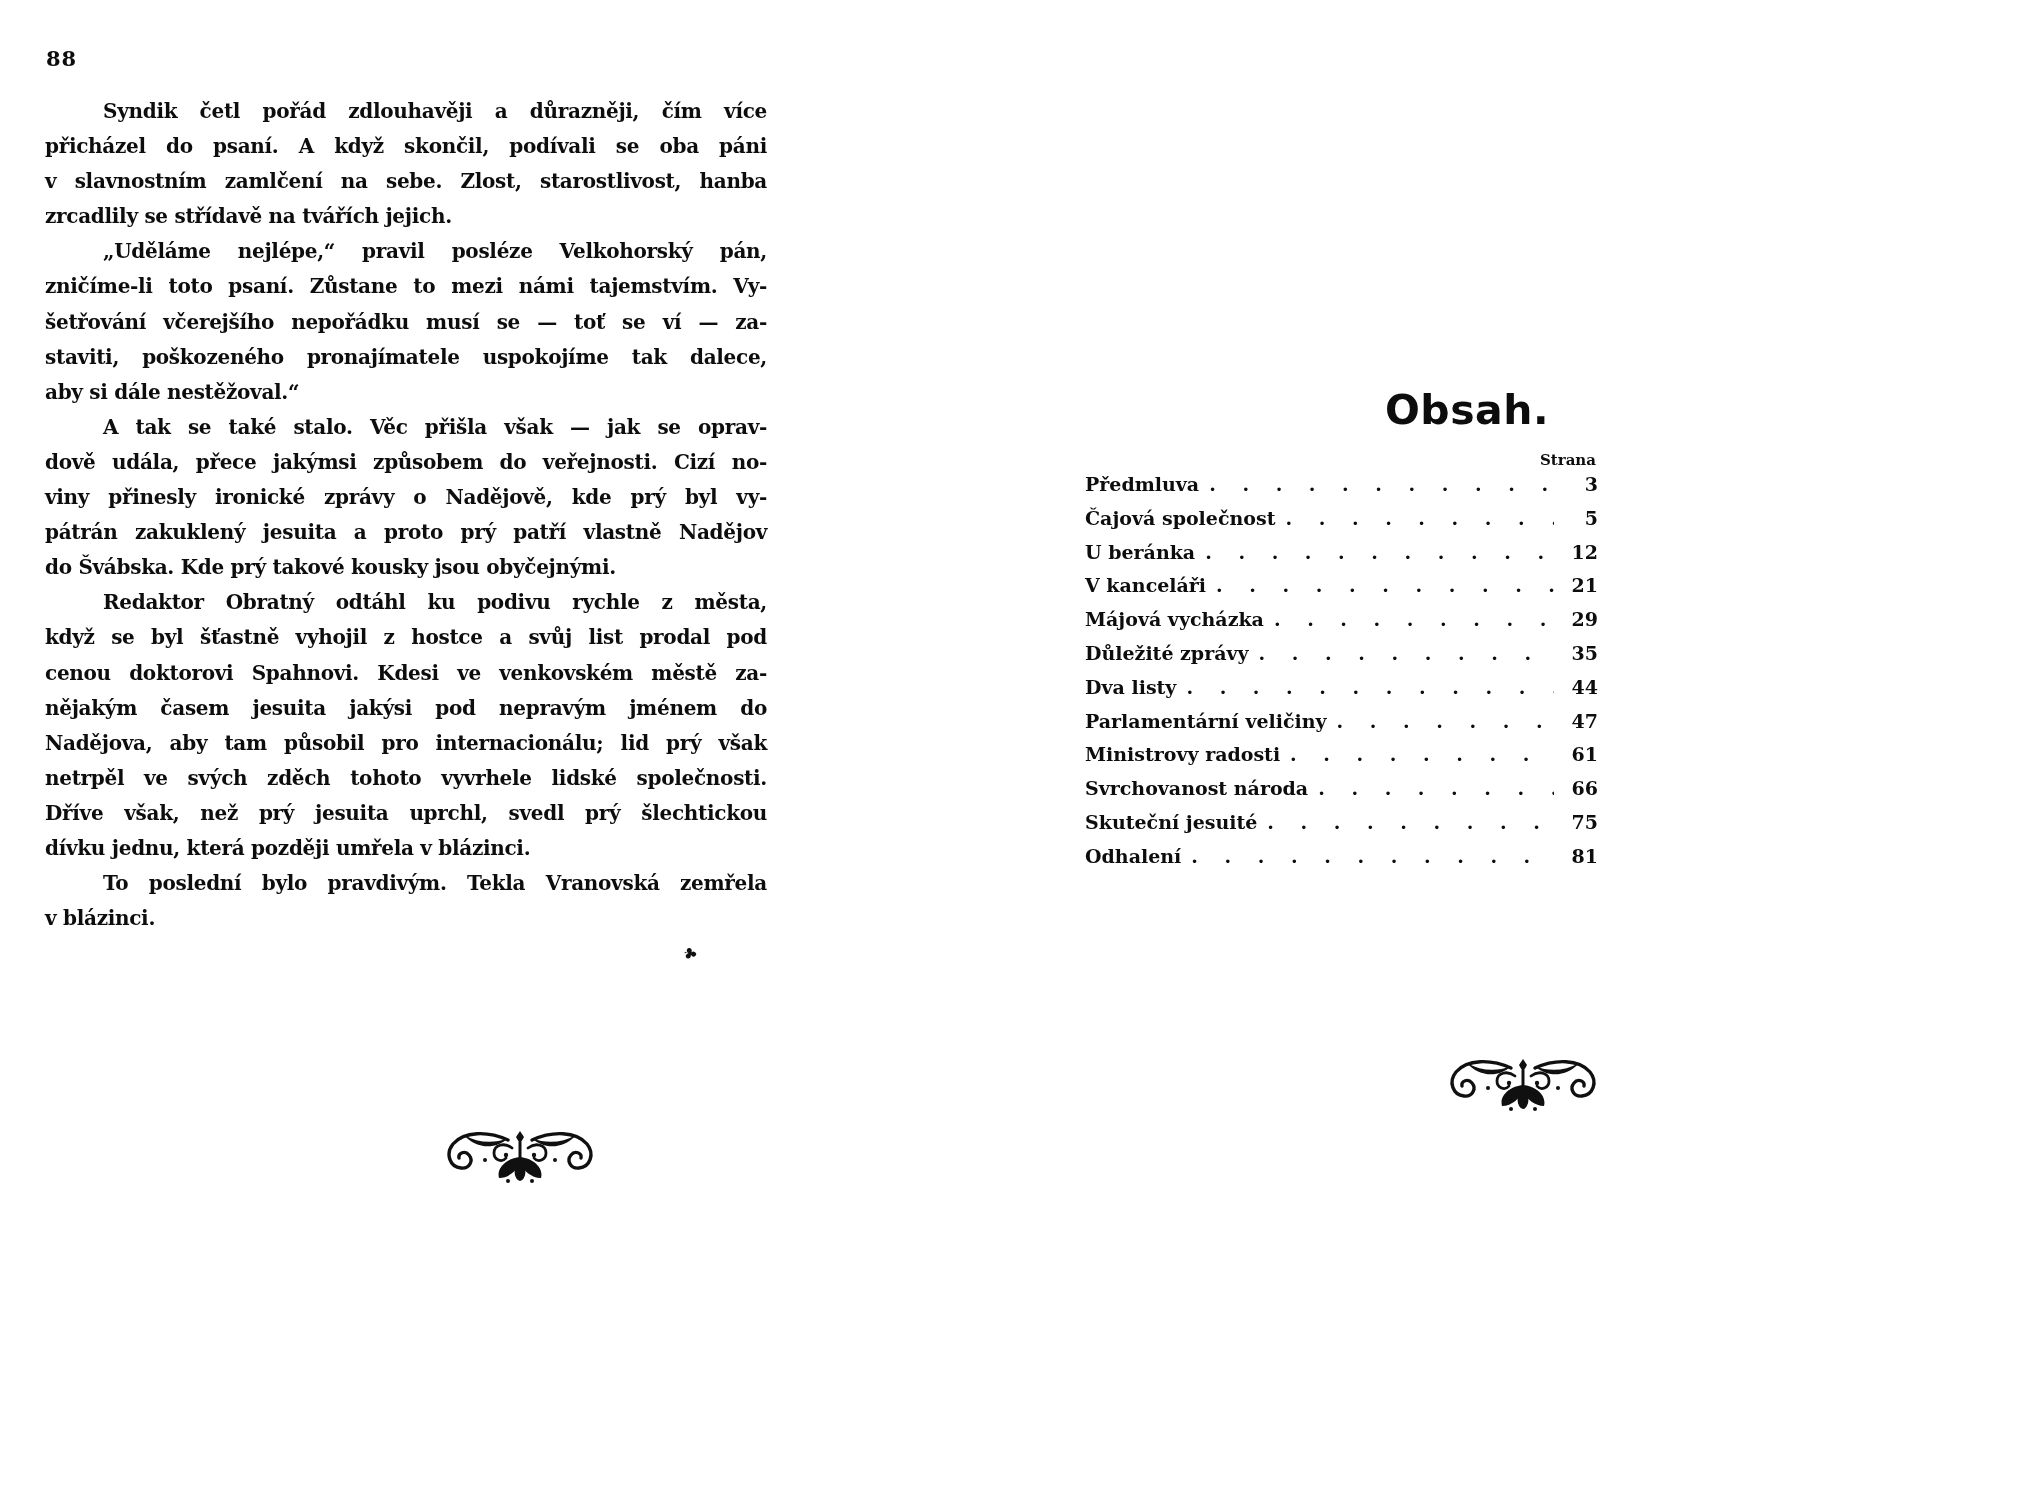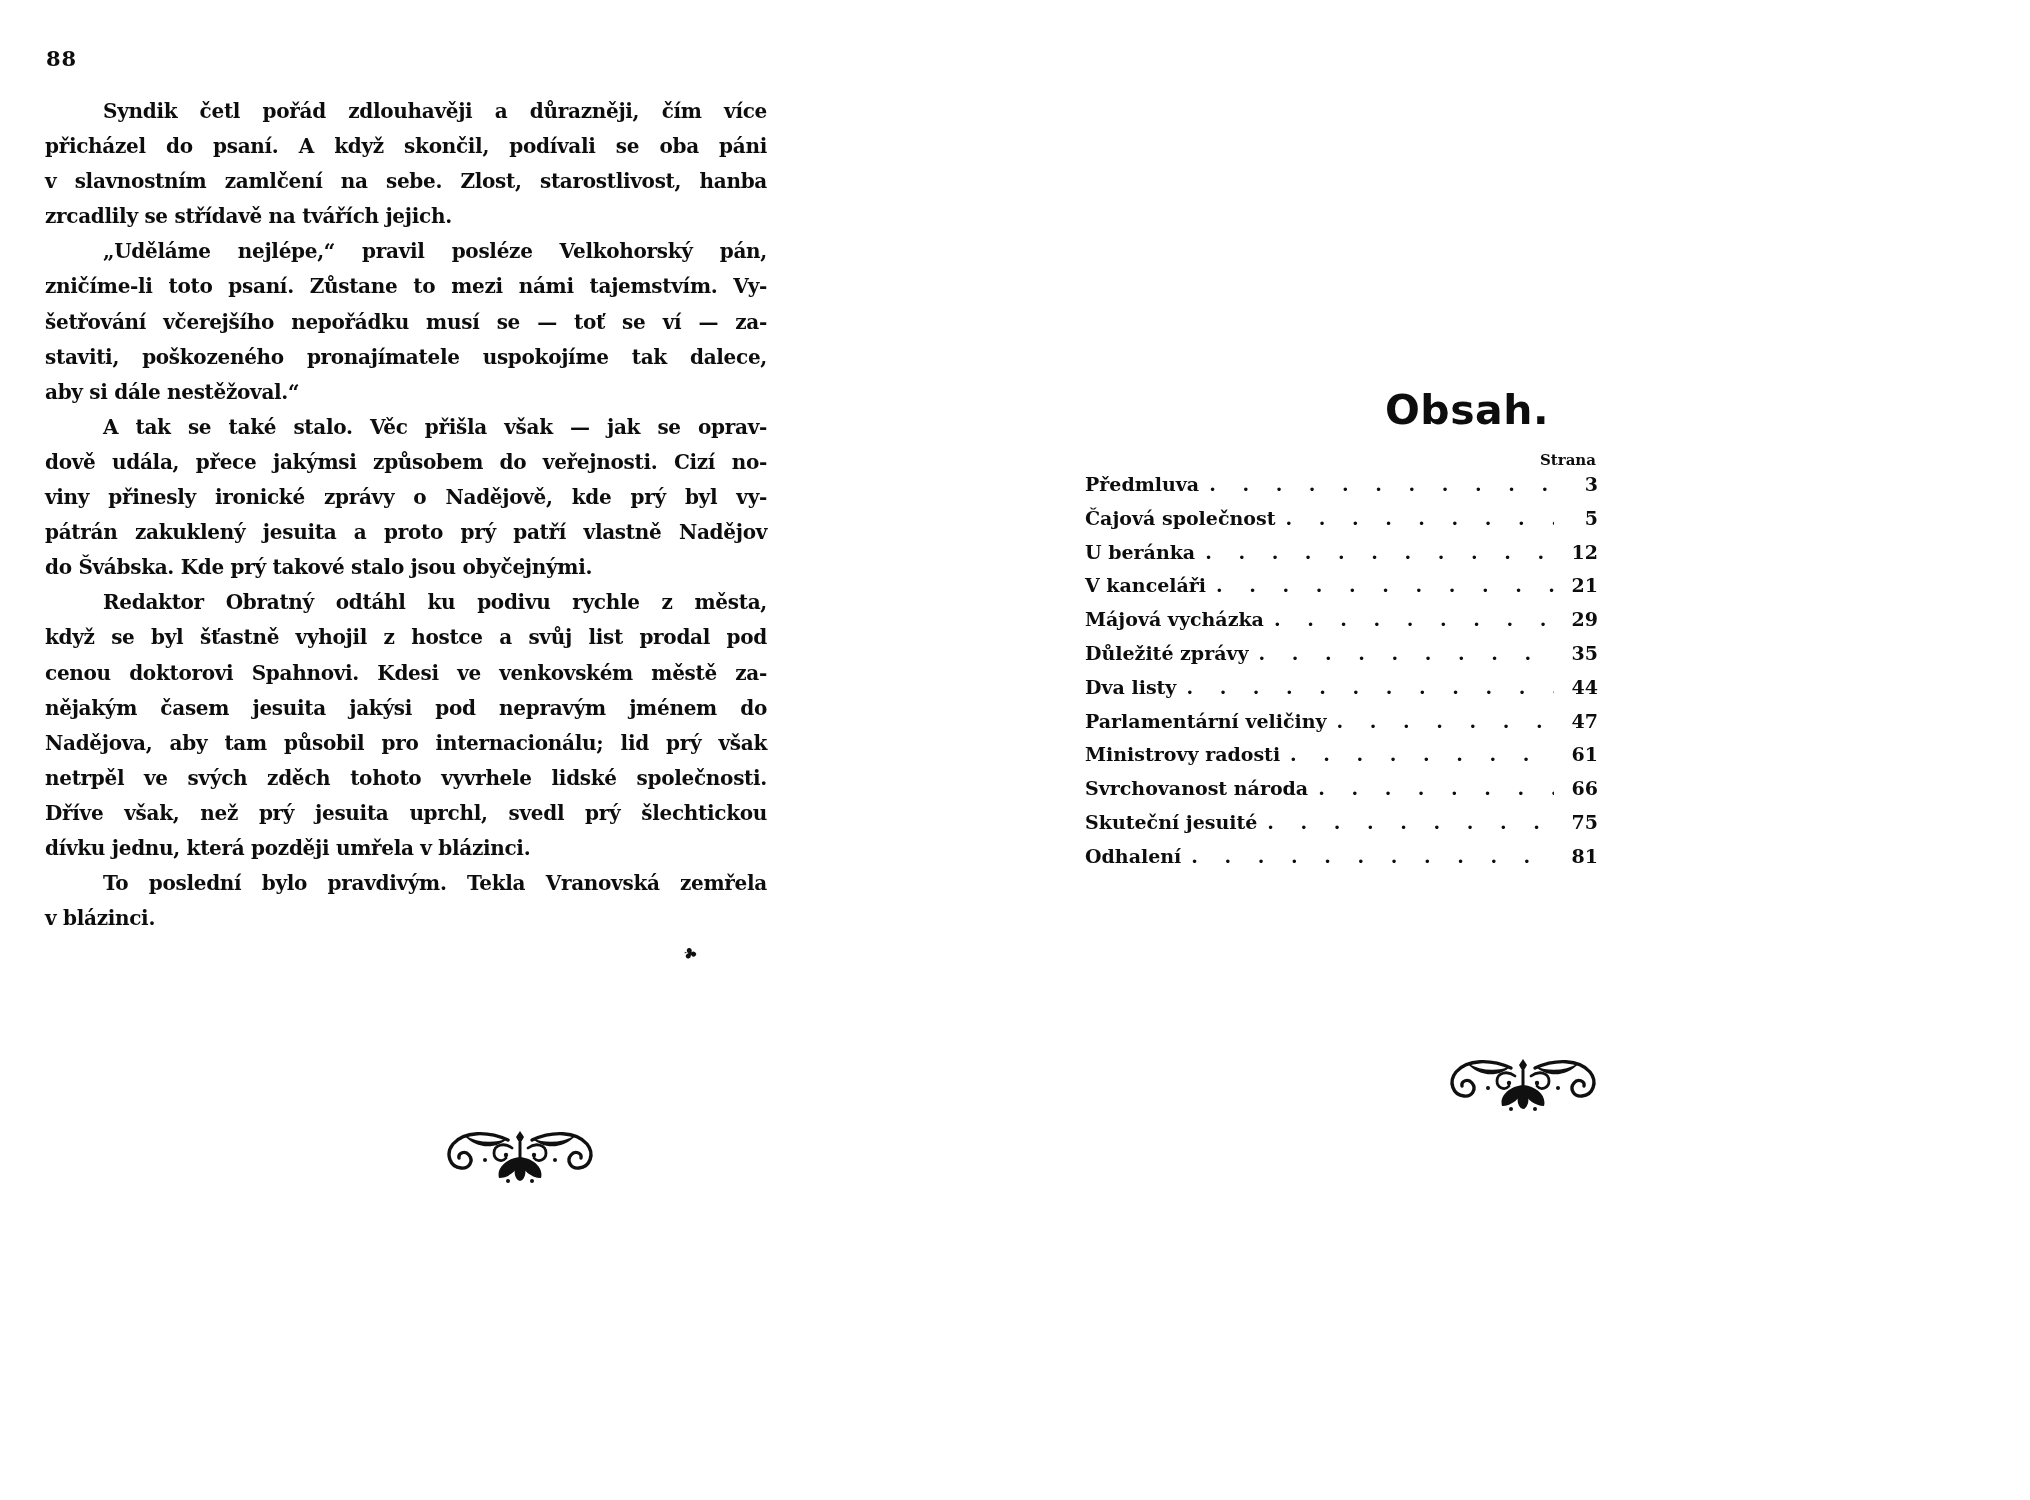--- a/index.html
+++ b/index.html
@@ -99,21 +99,21 @@
         <div class="line end">zrcadlily se střídavě na tvářích jejich.</div>
         <div class="line indent">„Uděláme nejlépe,“ pravil posléze Velkohorský pán,</div>
         <div class="line">zničíme-li toto psaní. Zůstane to mezi námi tajemstvím. Vy-</div>
         <div class="line">šetřování včerejšího nepořádku musí se — toť se ví — za-</div>
         <div class="line">staviti, poškozeného pronajímatele uspokojíme tak dalece,</div>
         <div class="line end">aby si dále nestěžoval.“</div>
         <div class="line indent">A tak se také stalo. Věc přišla však — jak se oprav-</div>
         <div class="line">dově udála, přece jakýmsi způsobem do veřejnosti. Cizí no-</div>
         <div class="line">viny přinesly ironické zprávy o Nadějově, kde prý byl vy-</div>
         <div class="line">pátrán zakuklený jesuita a proto prý patří vlastně Nadějov</div>
-        <div class="line end">do Švábska. Kde prý takové stalo jsou obyčejnými.</div>
+        <div class="line end">do Švábska. Kde prý takové kousky jsou obyčejnými.</div>
         <div class="line indent">Redaktor Obratný odtáhl ku podivu rychle z města,</div>
         <div class="line">když se byl šťastně vyhojil z hostce a svůj list prodal pod</div>
         <div class="line">cenou doktorovi Spahnovi. Kdesi ve venkovském městě za-</div>
         <div class="line">nějakým časem jesuita jakýsi pod nepravým jménem do</div>
         <div class="line">Nadějova, aby tam působil pro internacionálu; lid prý však</div>
         <div class="line">netrpěl ve svých zděch tohoto vyvrhele lidské společnosti.</div>
         <div class="line">Dříve však, než prý jesuita uprchl, svedl prý šlechtickou</div>
         <div class="line end">dívku jednu, která později umřela v blázinci.</div>
         <div class="line indent">To poslední bylo pravdivým. Tekla Vranovská zemřela</div>
         <div class="line end">v blázinci.</div>

